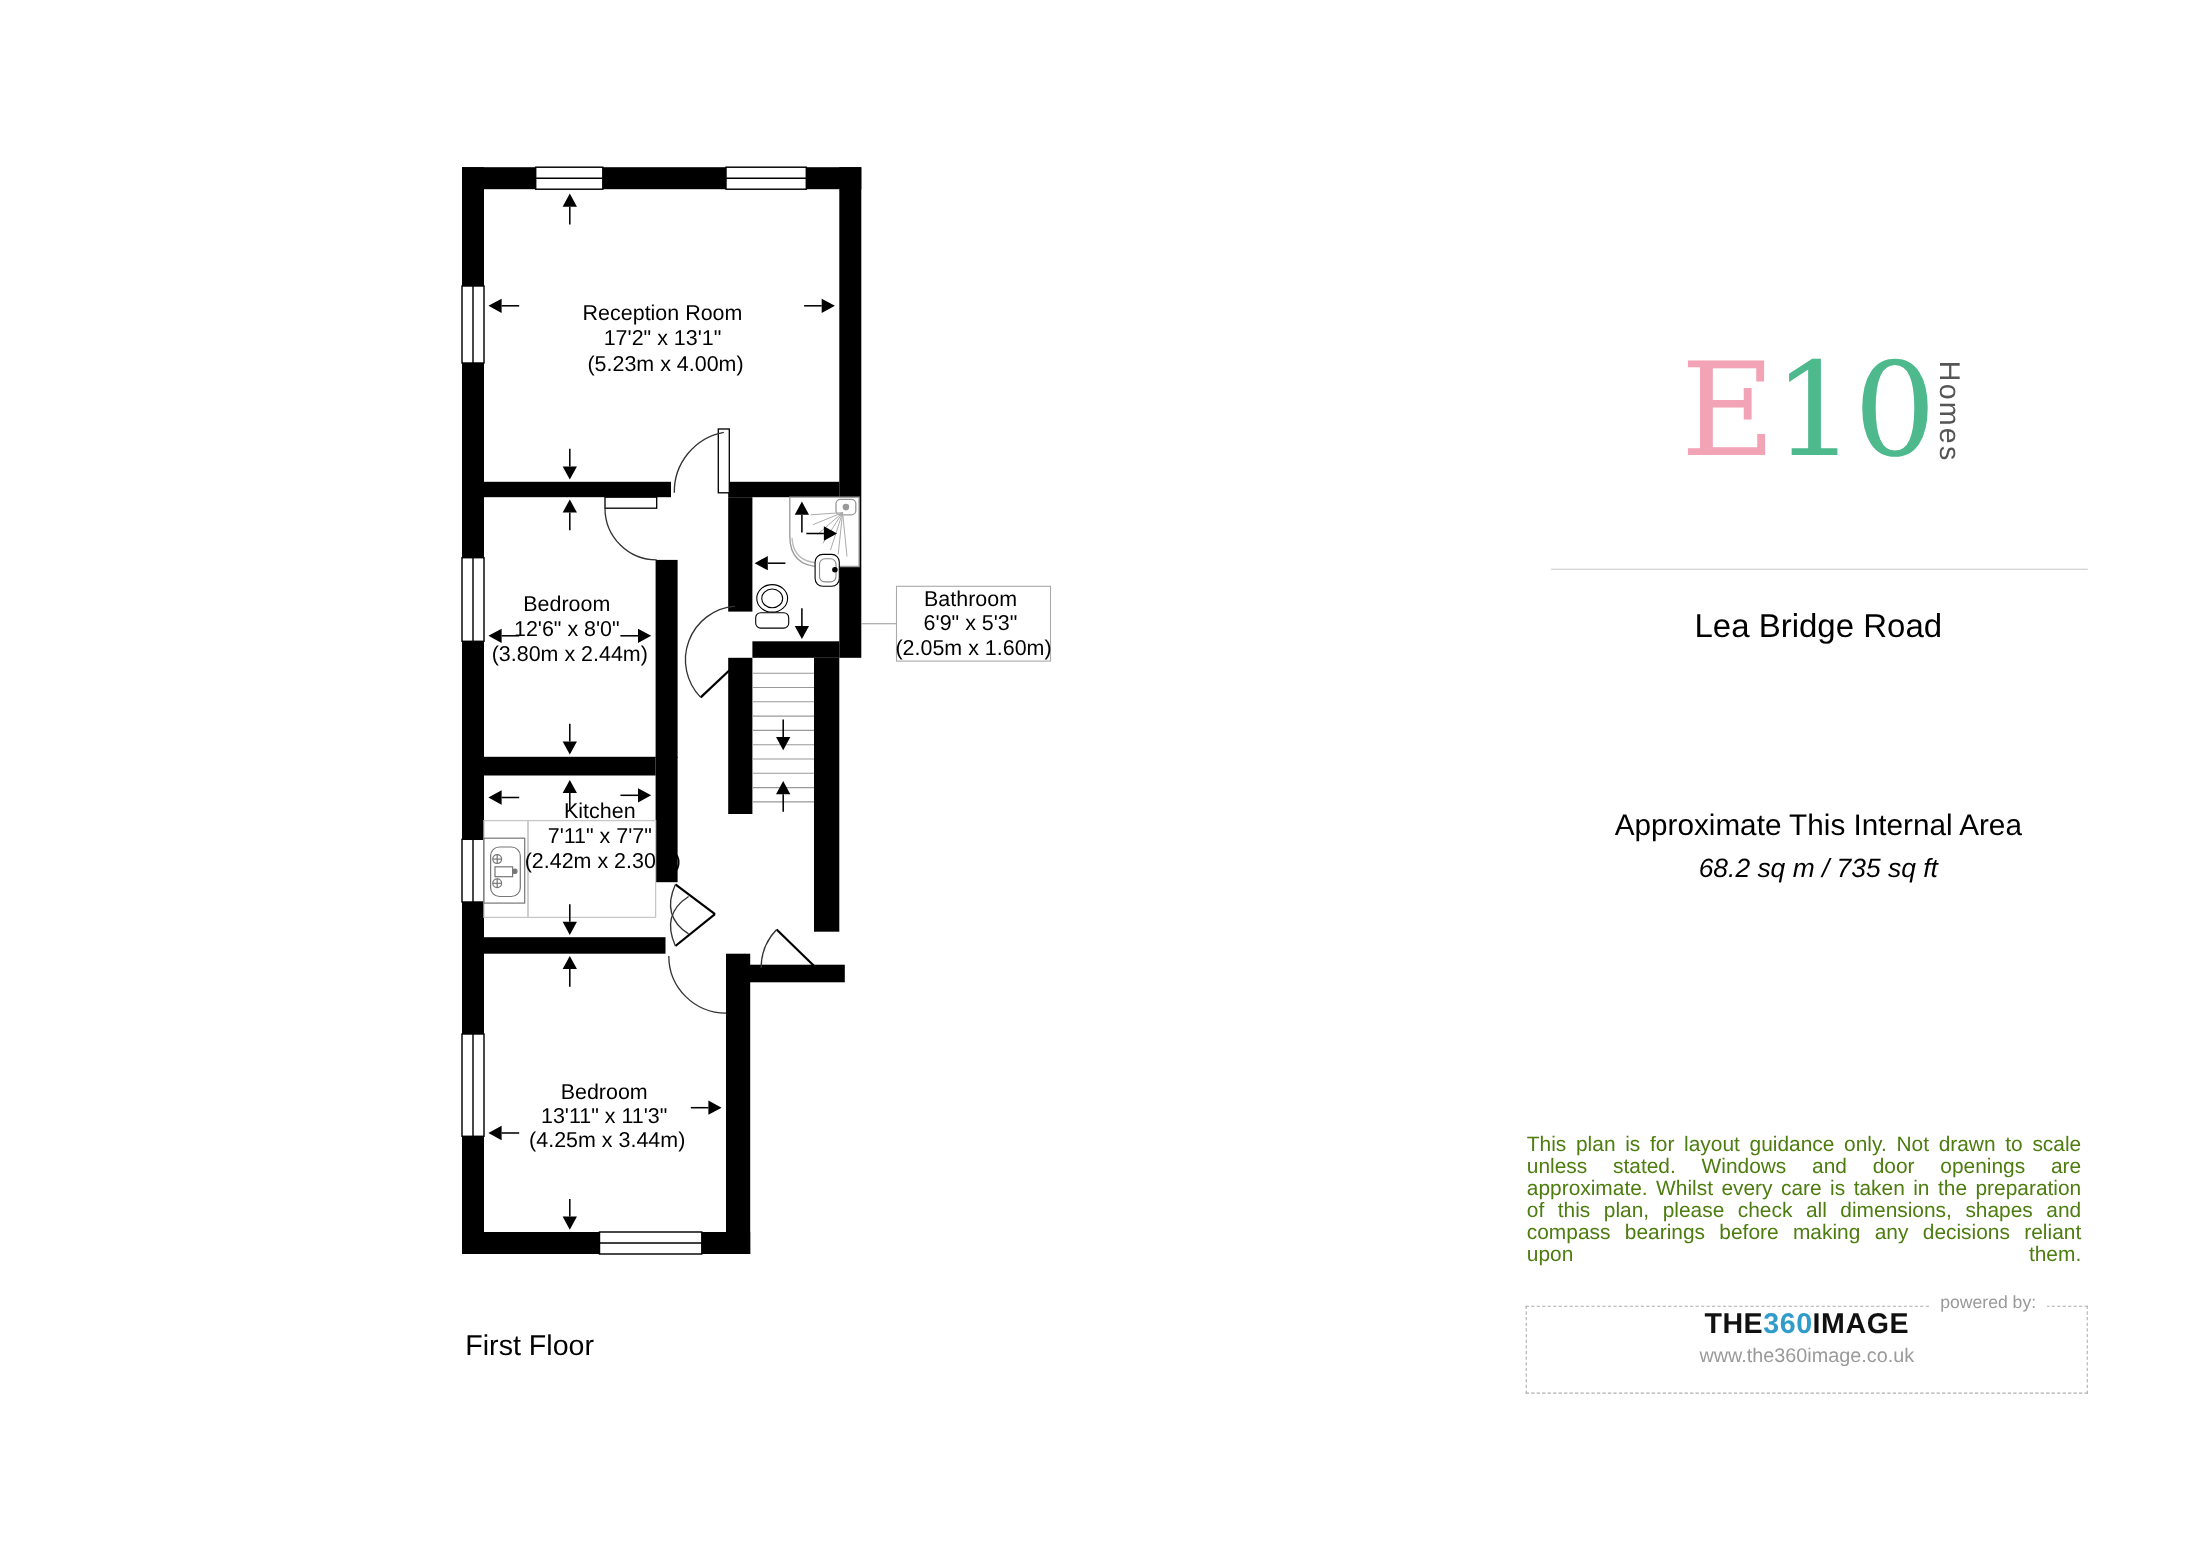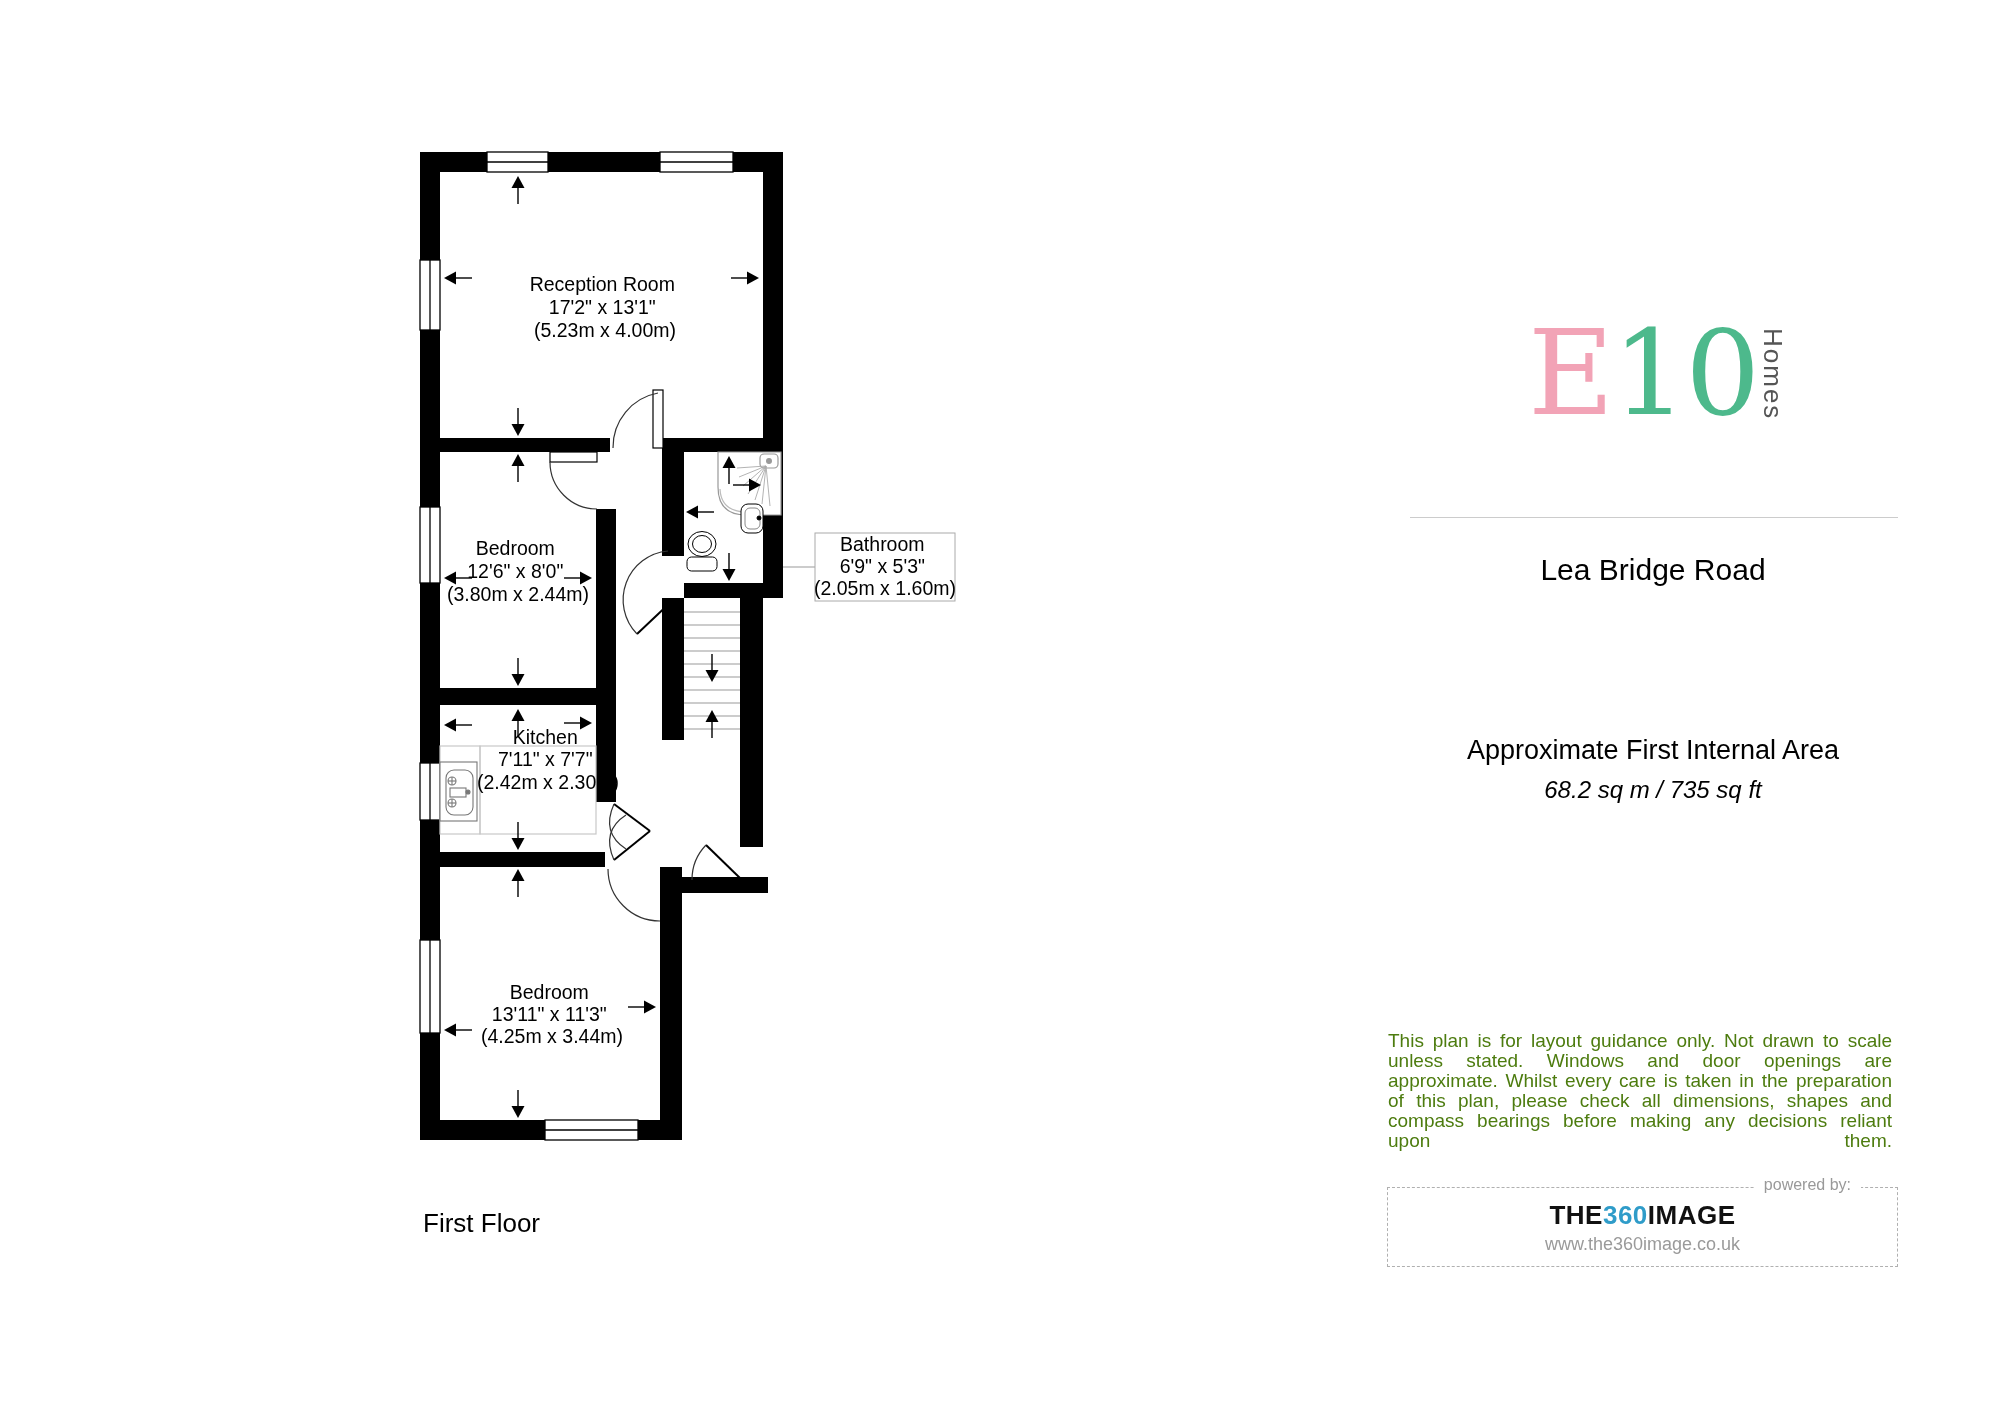--- a/index.html
+++ b/index.html
@@ -26,21 +26,21 @@
   .area-heading{position:absolute;left:1390px;top:735px;width:526px;text-align:center;
         font-size:27px;color:#000;}
   .area-value{position:absolute;left:1390px;top:776px;width:526px;text-align:center;
         font-size:24px;color:#000;font-style:italic;}
   .disclaimer{position:absolute;left:1388px;top:1031px;width:504px;font-size:19px;
         line-height:20px;color:#4d7c0f;text-align:justify;text-align-last:justify;}
   .powered-box{position:absolute;left:1387px;top:1187px;width:509px;height:78px;
         border:1px dashed #b0b0b0;text-align:center;}
   .powered-label{position:absolute;top:-12px;right:36px;background:#fff;padding:0 10px;
         font-size:16px;color:#999;}
-  .brand{margin-top:12px;font-size:26px;font-weight:700;letter-spacing:0.5px;color:#111;}
+  .brand{font-size:26px;font-weight:700;letter-spacing:0.5px;color:#111;}
   .brand-360{color:#2f9cc9;}
   .brand-url{margin-top:3px;font-size:18px;color:#9a9a9a;}
 </style>
 </head>
 <body>
 
 <div class="page">
 
   <svg width="2000" height="1413" viewBox="0 0 2000 1413">
     <defs>
@@ -241,21 +241,21 @@
 
     <div class="logo">
       <span class="logo-e">E</span><span class="logo-ten">10</span>
       <span class="logo-homes">Homes</span>
     </div>
 
     <div class="rule"></div>
 
     <div class="title">Lea Bridge Road</div>
 
-    <div class="area-heading">Approximate First Internal Area</div>
+    <div class="area-heading">Approximate This Internal Area</div>
     <div class="area-value">68.2 sq m / 735 sq ft</div>
 
     <div class="disclaimer">This plan is for layout guidance only. Not drawn to scale unless stated. Windows and door openings are approximate. Whilst every care is taken in the preparation of this plan, please check all dimensions, shapes and compass bearings before making any decisions reliant upon them.</div>
 
     <div class="powered-box">
       <div class="powered-label">powered by:</div>
       <div class="brand">
         <span>THE</span><span class="brand-360">360</span><span>IMAGE</span>
       </div>
       <div class="brand-url">www.the360image.co.uk</div>

